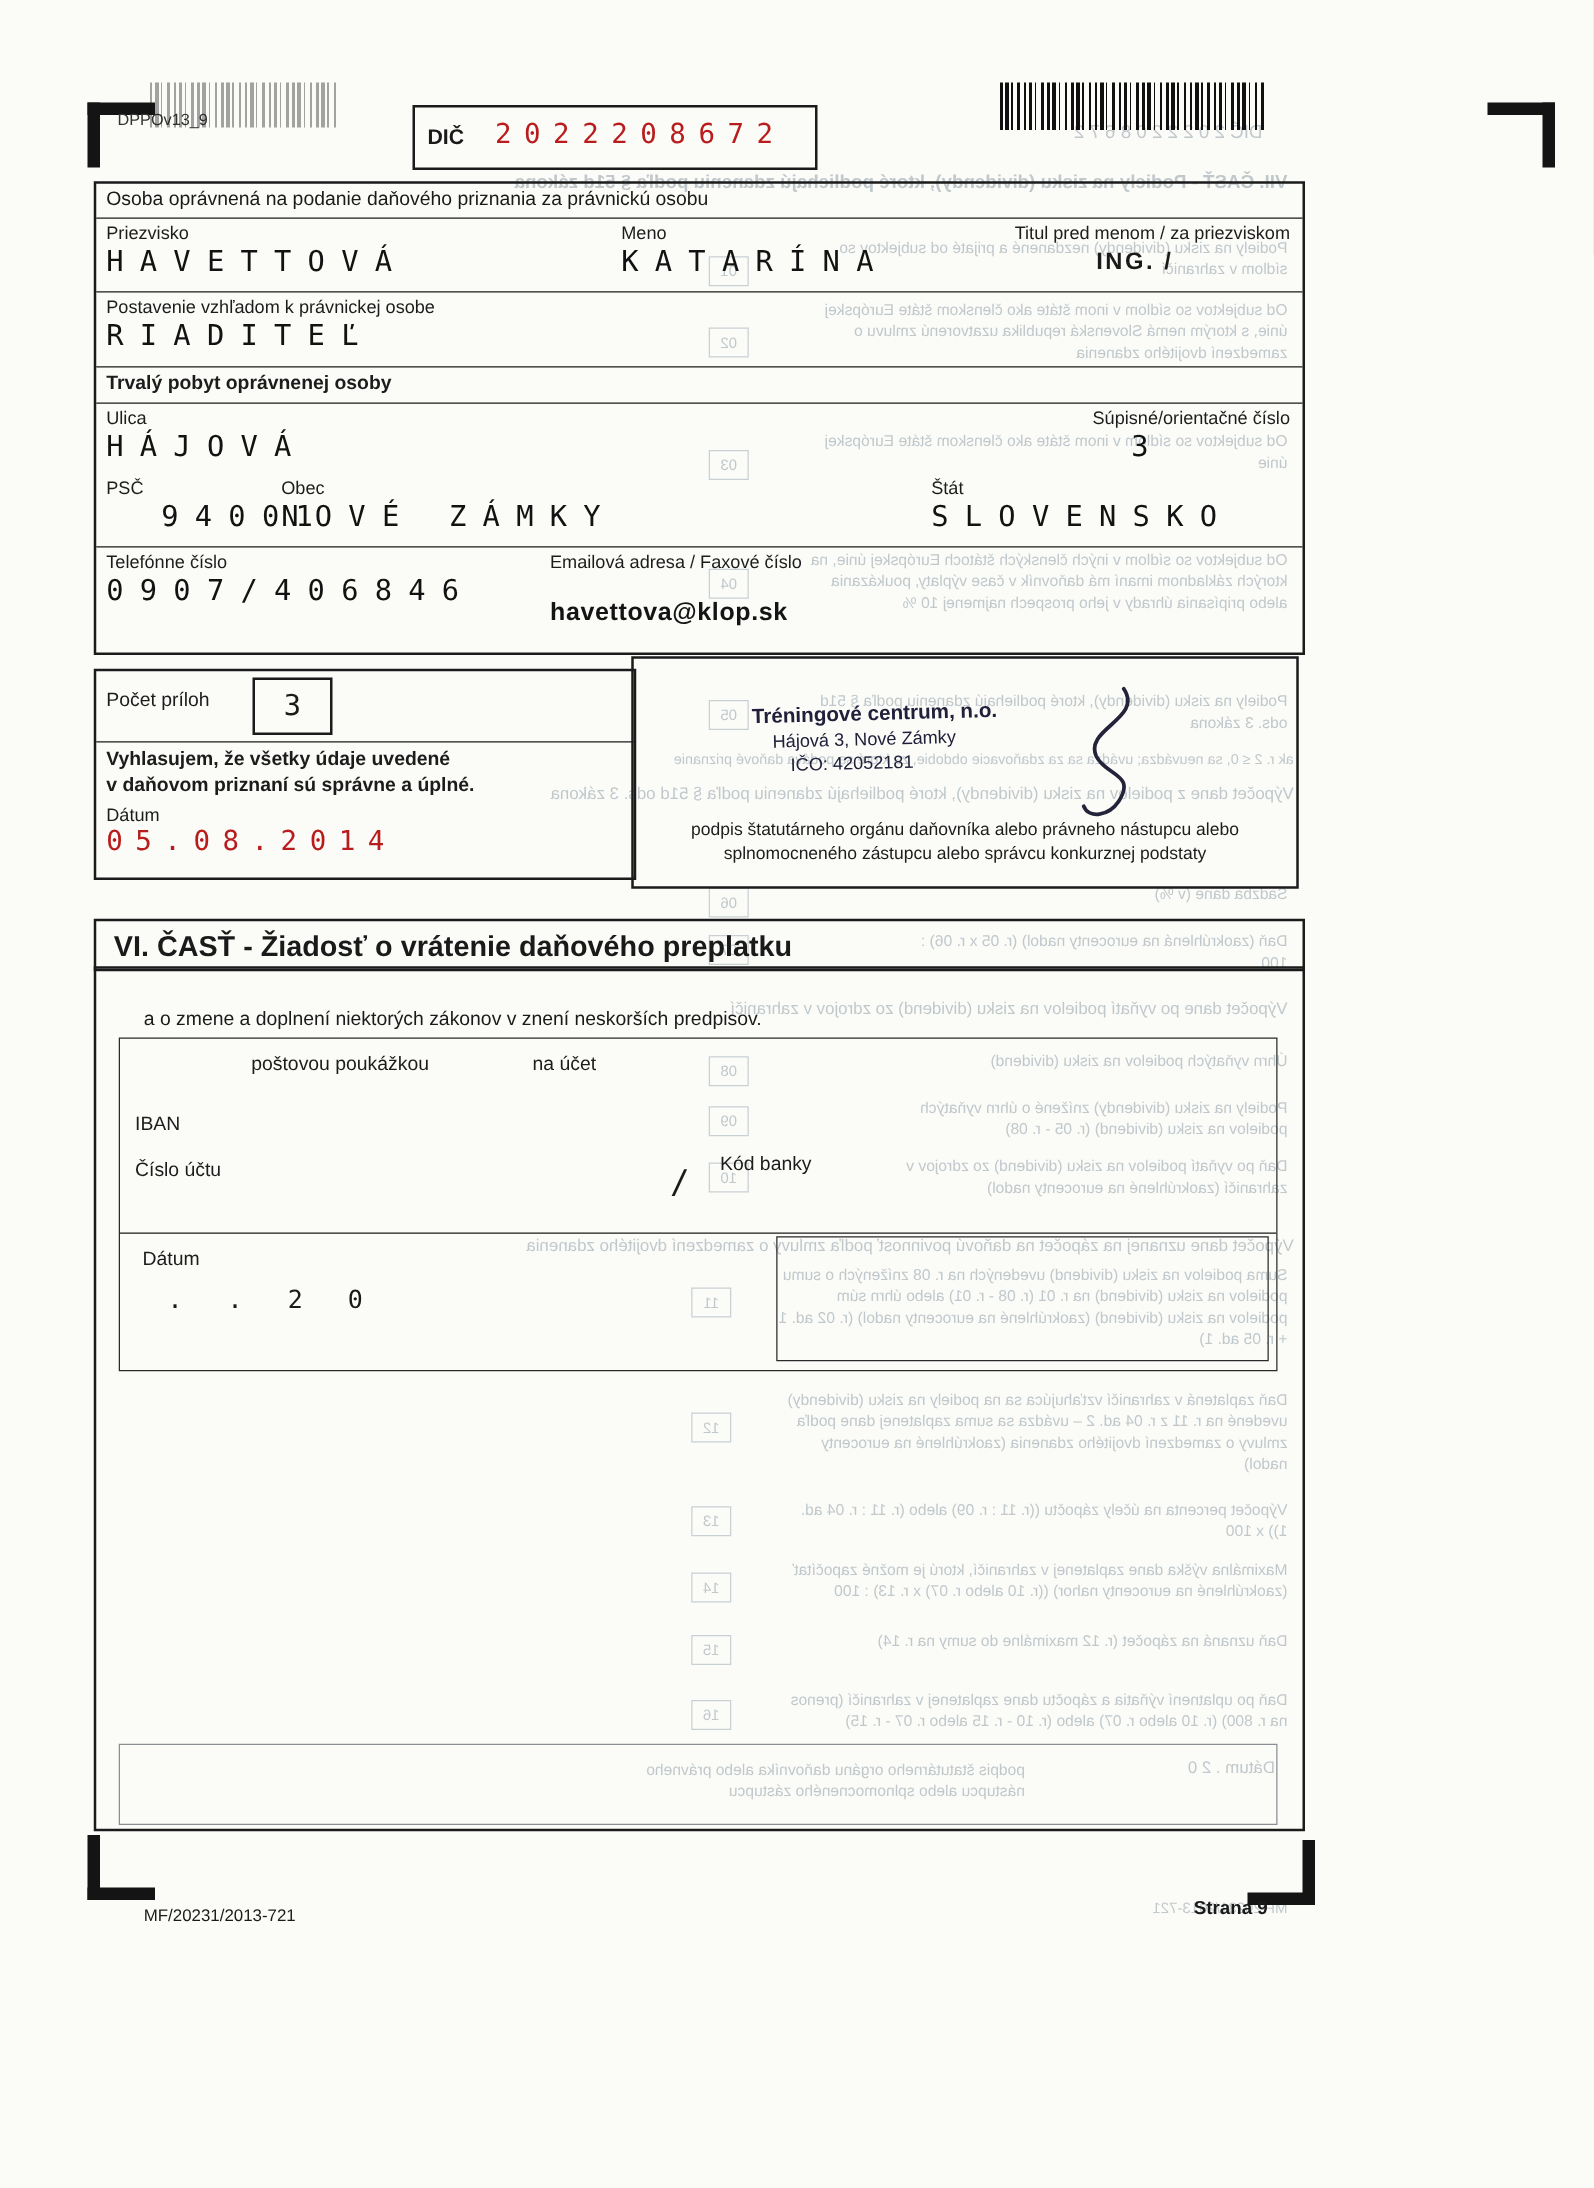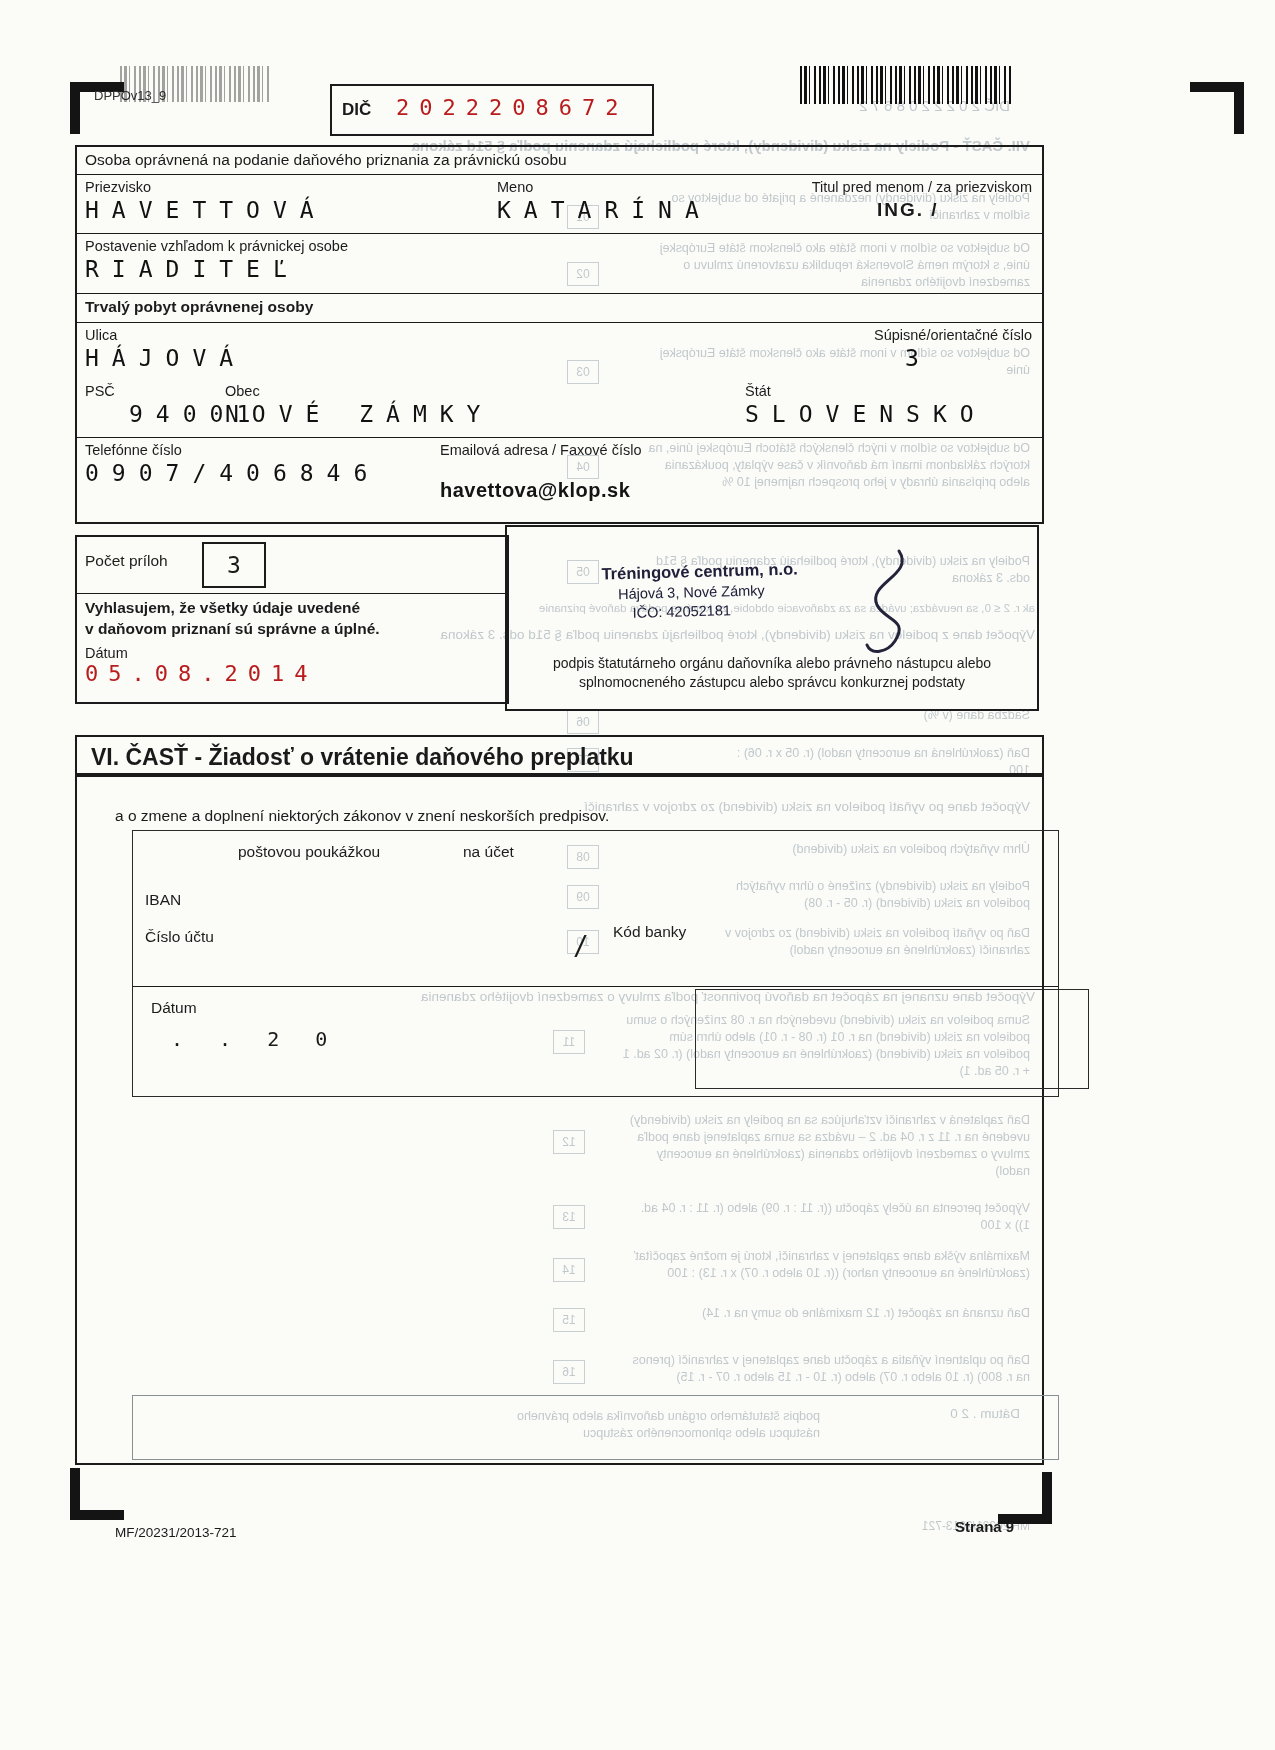--- a/index.html
+++ b/index.html
@@ -1,20 +1,20 @@
 <!DOCTYPE html>
 <html><head>
 <meta charset="utf-8">
 <style>
   html,body{margin:0;padding:0;background:#d9d9d9;}
   .page{position:relative;width:1275px;height:1750px;margin:0 auto;background:#fbfbf8;
         font-family:"Liberation Sans",sans-serif;color:#1a1a1a;overflow:hidden;}
   .abs{position:absolute;}
   .frame{position:absolute;border:2px solid #1b1b1b;background:transparent;}
-  .frame-thin{position:absolute;border:1.5px solid #2a2a2a;background:transparent;margin-left:37px;}
+  .frame-thin{position:absolute;border:1.5px solid #2a2a2a;background:transparent;}
   .hr{position:absolute;height:0;border-top:1.5px solid #1b1b1b;left:0;right:0;}
   .lbl{font-size:14.5px;color:#1c1c1c;white-space:nowrap;}
   .lbl-b{font-weight:bold;}
   .val{font-family:"DejaVu Sans Mono",monospace;font-size:23px;letter-spacing:13px;
        color:#121212;white-space:nowrap;}
   .val2{font-family:"DejaVu Sans Mono",monospace;font-size:22px;letter-spacing:10px;
        color:#b91c1c;white-space:nowrap;}
   .corner{position:absolute;width:44px;height:42px;}
   .corner.tl{border-top:10px solid #141414;border-left:10px solid #141414;}
   .corner.tr{border-top:10px solid #141414;border-right:10px solid #141414;}

